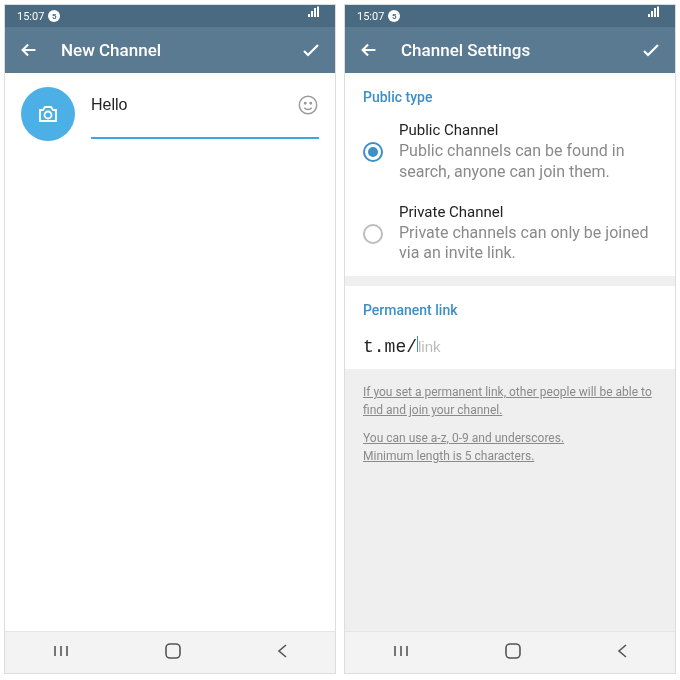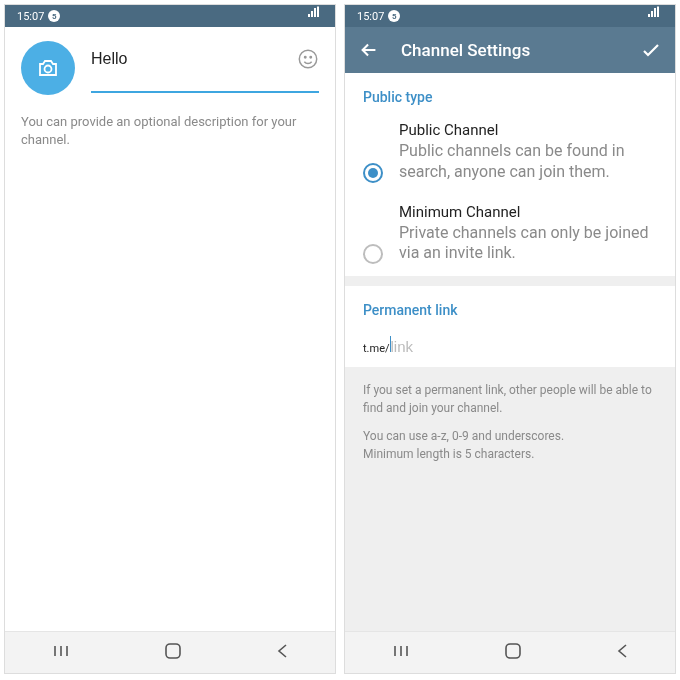--- a/index.html
+++ b/index.html
@@ -121,21 +121,21 @@
       line-height: 1.4;
     }
     .section-header {
       color: #3d8fc7;
       font-size: 14px;
       font-weight: 500;
       padding: 16px 18px 8px;
     }
     .radio-row {
       display: flex;
-      align-items: flex-end;
+      align-items: center;
       padding: 8px 18px 12px;
       gap: 16px;
       cursor: pointer;
     }
     .radio {
       width: 20px; height: 20px;
       border: 2px solid #bdbdbd;
       border-radius: 50%;
       flex-shrink: 0;
       margin-top: 1px;
@@ -152,21 +152,21 @@
     }
     .radio-txt { flex: 1; }
     .radio-title { font-size: 15px; color: #222; }
     .radio-sub { font-size: 16px; color: #8a8a8a; margin-top: 2px; line-height: 1.3; }
     .divider { height: 10px; background: #efefef; }
     .link-row {
       display: flex;
       align-items: baseline;
       padding: 10px 18px 12px;
     }
-    .link-prefix { font-size: 11px; color: #222; }
+    .link-prefix { font-size: 18px; color: #222; font-family: Liberation Mono, monospace; }
     .link-input {
       border: none;
       outline: none;
       font-size: 15px;
       color: #222;
       flex: 1;
     }
     .link-input::placeholder { color: #bbb; }
     .cursor-bar {
       display: inline-block;
@@ -174,21 +174,21 @@
       background: #3d8fc7;
       vertical-align: middle;
     }
     .info-box {
       background: #efefef;
       padding: 14px 18px;
       font-size: 12px;
       color: #8a8a8a;
       line-height: 1.5;
     }
-    .info-box p { margin-bottom: 10px; }
+    .info-box p { margin-bottom: 10px; text-decoration: underline; }
     .info-box p:last-child { margin-bottom: 0; }
     .navbar {
       height: 42px;
       background: #f3f3f3;
       display: flex;
       align-items: center;
       justify-content: space-around;
       border-top: 1px solid #e5e5e5;
     }
     .nav-btn { color: #555; cursor: pointer; }
@@ -218,20 +218,33 @@
       <span>
         <svg width="10" height="14" viewBox="0 0 10 14" fill="#fff">
             <rect x="1" y="2" width="8" height="12" stroke="#fff" fill="none"></rect>
             <rect x="3" y="0" width="4" height="2"></rect>
             <rect x="2" y="6" width="6" height="7"></rect>
           </svg>
       </span>
     </div>
   </div>
 
+  <div class="app-bar">
+    <span class="icon-btn">
+      <svg width="22" height="22" viewBox="0 0 24 24" fill="none" stroke="#fff" stroke-width="2.2">
+          <path d="M19 12H5M11 6l-6 6 6 6"></path>
+        </svg>
+    </span>
+    <span class="title">New Channel</span>
+    <span class="icon-btn">
+      <svg width="24" height="24" viewBox="0 0 24 24" fill="none" stroke="#fff" stroke-width="2.2">
+          <path d="M5 13l4 4L19 7"></path>
+        </svg>
+    </span>
+  </div>
 
   <div class="content">
     <div class="row-camera">
       <div class="avatar-circle">
         <svg width="24" height="24" viewBox="0 0 24 24" fill="none" stroke="#fff" stroke-width="1.8">
           <path d="M4 8h3l2-3h6l2 3h3v11H4z"></path>
             <circle cx="12" cy="13" r="3.5"></circle>
         </svg>
       </div>
       <div class="name-input-wrap">
@@ -240,21 +253,20 @@
           <svg width="22" height="22" viewBox="0 0 24 24" fill="none" stroke="#999" stroke-width="1.6">
               <circle cx="12" cy="12" r="9.5"></circle>
               <circle cx="9" cy="10" r="0.8" fill="#999"></circle>
               <circle cx="15" cy="10" r="0.8" fill="#999"></circle>
               <path d="M8 15c1 1.3 2.5 2 4 2s3-0.7 4-2"></path>
             </svg>
         </span>
       </div>
     </div>
 
-    <div class="desc-hint">You can provide an optional description for your channel.</div>
   </div>
 
   <div class="navbar">
     <span class="nav-btn">
       <svg width="20" height="14" viewBox="0 0 20 14" stroke="#555" stroke-width="1.6">
           <line x1="4" y1="2" x2="4" y2="12"></line>
           <line x1="10" y1="2" x2="10" y2="12"></line>
           <line x1="16" y1="2" x2="16" y2="12"></line>
         </svg>
     </span>
@@ -322,21 +334,21 @@
         <div class="radio checked"></div>
         <div class="radio-txt">
           <div class="radio-title">Public Channel</div>
           <div class="radio-sub">Public channels can be found in search, anyone can join them.</div>
         </div>
       </div>
 
       <div class="radio-row">
         <div class="radio"></div>
         <div class="radio-txt">
-          <div class="radio-title">Minimum Channel</div>
+          <div class="radio-title">Private Channel</div>
           <div class="radio-sub">Private channels can only be joined via an invite link.</div>
         </div>
       </div>
     </div>
 
     <div class="divider"></div>
 
     <div class="section-white">
       <div class="section-header">Permanent link</div>
       <div class="link-row">

